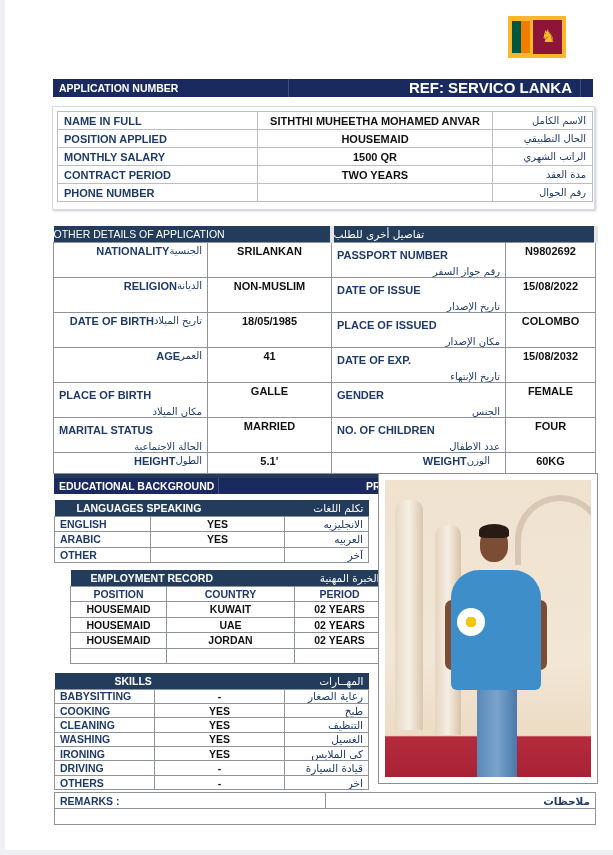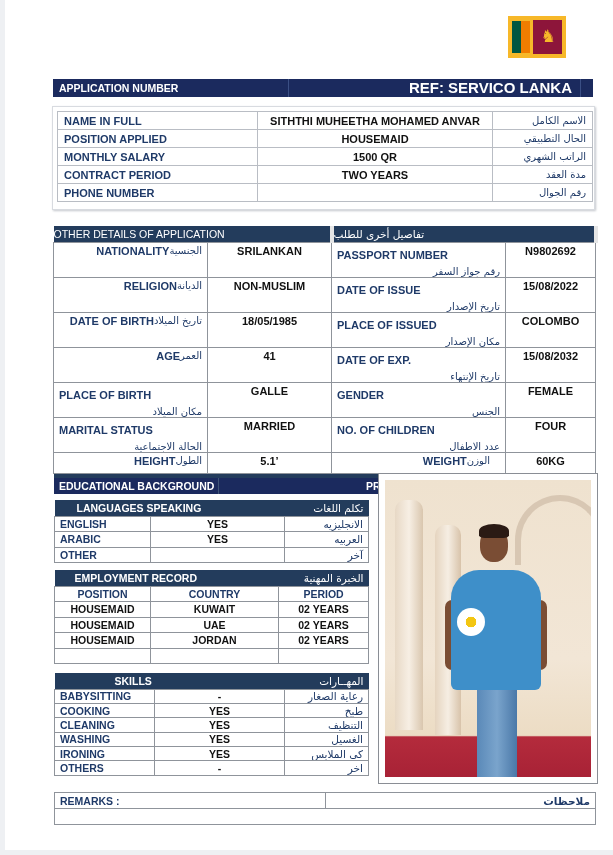--- a/index.html
+++ b/index.html
@@ -51,21 +51,21 @@
   .edu .l { width: 165px; padding-left: 5px; line-height: 16px; border-right: 1px solid #3f5578; }
   .edu .r { flex: 1; text-align: right; padding-right: 6px; line-height: 16px; }
 
   .sect { left: 49px; width: 314px; padding-left: 16px; }
   .sect td { border: 1px solid #8f949b; height: 15.5px; padding: 0 5px; font-size: 10.5px; }
   .sect tr.h td { border: none; height: 16px; font-weight: bold; font-size: 10.5px; }
   .sect tr.h td.hl { padding-left: 22px; }
   .sect tr.h td.hr { text-align: right; direction: rtl; font-family: "DejaVu Sans", sans-serif; font-weight: normal; }
   .sect td.ar { text-align: right; }
   .langs { top: 500px; }
-  .emp { top: 570px; }
+  .emp { top: 570px; margin-left: 16px; }
   .emp tr.sub td { color: #1f3a68; font-weight: bold; text-align: center; }
   .emp td.cv { text-align: center; font-weight: bold; color: #111; }
   .skills { top: 673px; }
   .skills td { height: 14.4px; }
 
   
   .photo { left: 373px; top: 473px; width: 220px; height: 311px; border: 1px solid #8a8e95; background: #fff; padding: 6px; }
   .photo .img { width: 100%; height: 100%; position: relative; overflow: hidden;
     background: linear-gradient(180deg, #efe2cf 0%, #f2e6d6 60%, #ecdcc4 86%, #b42b3c 86.5%, #a82236 100%); }
   .photo .col1 { position: absolute; left: 10px; top: 20px; width: 28px; height: 230px; background: linear-gradient(90deg,#e7d8c5,#f7efe4,#d9c6ae); border-radius: 10px 10px 0 0; }
@@ -328,20 +328,25 @@
         <td class="lbl">WASHING</td>
         <td class="val">YES</td>
         <td class="ar">الغسيل</td>
       </tr>
       <tr>
         <td class="lbl">IRONING</td>
         <td class="val">YES</td>
         <td class="ar">كي الملابس</td>
       </tr>
       <tr>
+        <td class="lbl">DRIVING</td>
+        <td class="val">-</td>
+        <td class="ar">قيادة السيارة</td>
+      </tr>
+      <tr>
         <td class="lbl">OTHERS</td>
         <td class="val">-</td>
         <td class="ar">اخر</td>
       </tr>
     </tbody>
   </table>
 
   <div class="abs photo">
     <div class="img">
       <div class="col1"></div>

